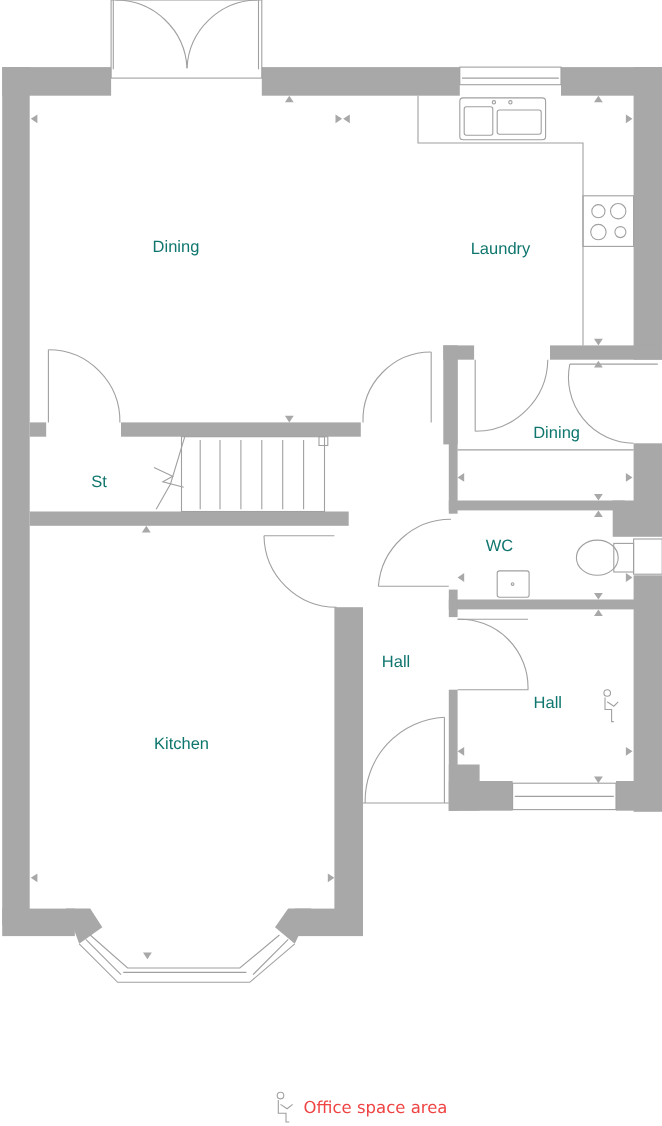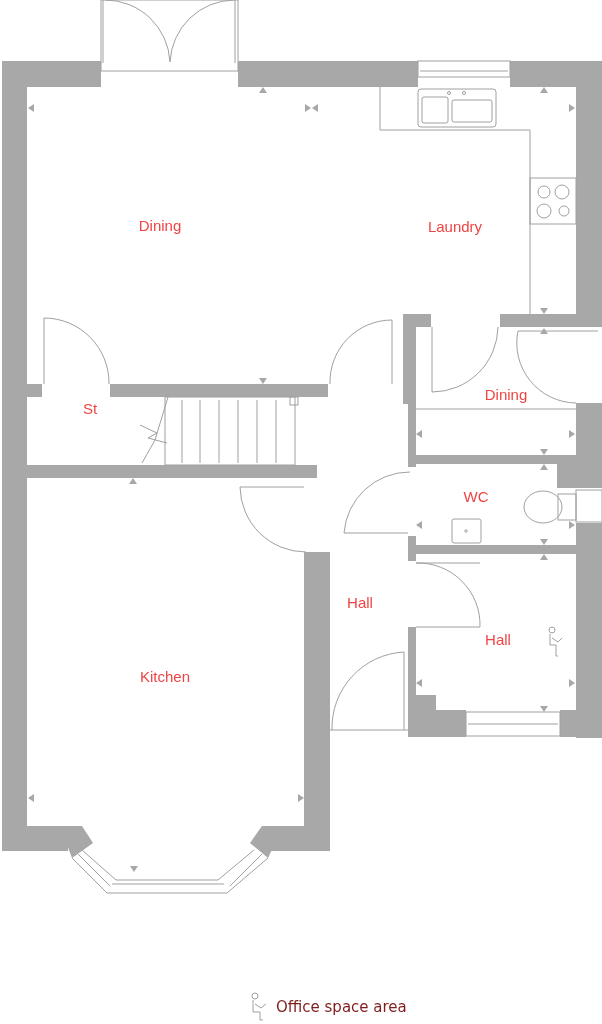--- a/index.html
+++ b/index.html
@@ -1,19 +1,19 @@
 <!DOCTYPE html>
 <html><head>
 <meta charset="utf-8">
 <style>
   html,body{margin:0;padding:0;background:#fff;}
   body{width:602px;height:1024px;position:relative;overflow:hidden;font-family:"Liberation Sans",sans-serif;}
   svg{position:absolute;left:0;top:0;}
-  .lbl{position:absolute;color:#ef4444;font-size:15px;transform:translate(-50%,-50%);white-space:nowrap;}
-  .legend{position:absolute;left:248px;top:992px;display:flex;align-items:center;gap:6px;color:#7f1d1d;font-size:15px;font-family:"DejaVu Sans",sans-serif;}
+  .lbl{position:absolute;color:#0f766e;font-size:15px;transform:translate(-50%,-50%);white-space:nowrap;}
+  .legend{position:absolute;left:248px;top:992px;display:flex;align-items:center;gap:6px;color:#ef4444;font-size:15px;font-family:"DejaVu Sans",sans-serif;}
 </style>
 </head>
 <body>
 
 <svg width="602" height="1024" viewBox="0 0 602 1024">
   <g fill="#a8a8a8">
 
     <rect x="2" y="61" width="99" height="26"></rect>
     <rect x="238" y="61" width="180" height="26"></rect>
     <rect x="510" y="61" width="92" height="26"></rect>
@@ -160,23 +160,23 @@
 
   <g fill="none" stroke="#a0a0a0" stroke-width="1">
     <circle cx="552" cy="630" r="3"></circle>
     <polyline points="550,634 550,645 556,645 556,656 558,656"></polyline>
     <polyline points="552,638 558,642 562,638"></polyline>
   </g>
 </svg>
 
 <div class="lbl" style="left:160px;top:225px">Dining</div>
 <div class="lbl" style="left:455px;top:226px">Laundry</div>
-<div class="lbl" style="left:90px;top:408px">St</div>
+<div class="lbl" style="left:90px;top:438px">St</div>
 <div class="lbl" style="left:506px;top:394px">Dining</div>
-<div class="lbl" style="left:476px;top:496px">WC</div>
+<div class="lbl" style="left:454px;top:496px">WC</div>
 <div class="lbl" style="left:360px;top:602px">Hall</div>
 <div class="lbl" style="left:498px;top:639px">Hall</div>
 <div class="lbl" style="left:165px;top:676px">Kitchen</div>
 
 <div class="legend">
   <svg width="22" height="30" viewBox="0 0 22 30" style="position:static">
     <g fill="none" stroke="#a0a0a0" stroke-width="1">
       <circle cx="7" cy="4" r="3"></circle>
       <polyline points="5,8 5,20 12,20 12,28 15,28"></polyline>
       <polyline points="7,12 13,16 18,12"></polyline>

